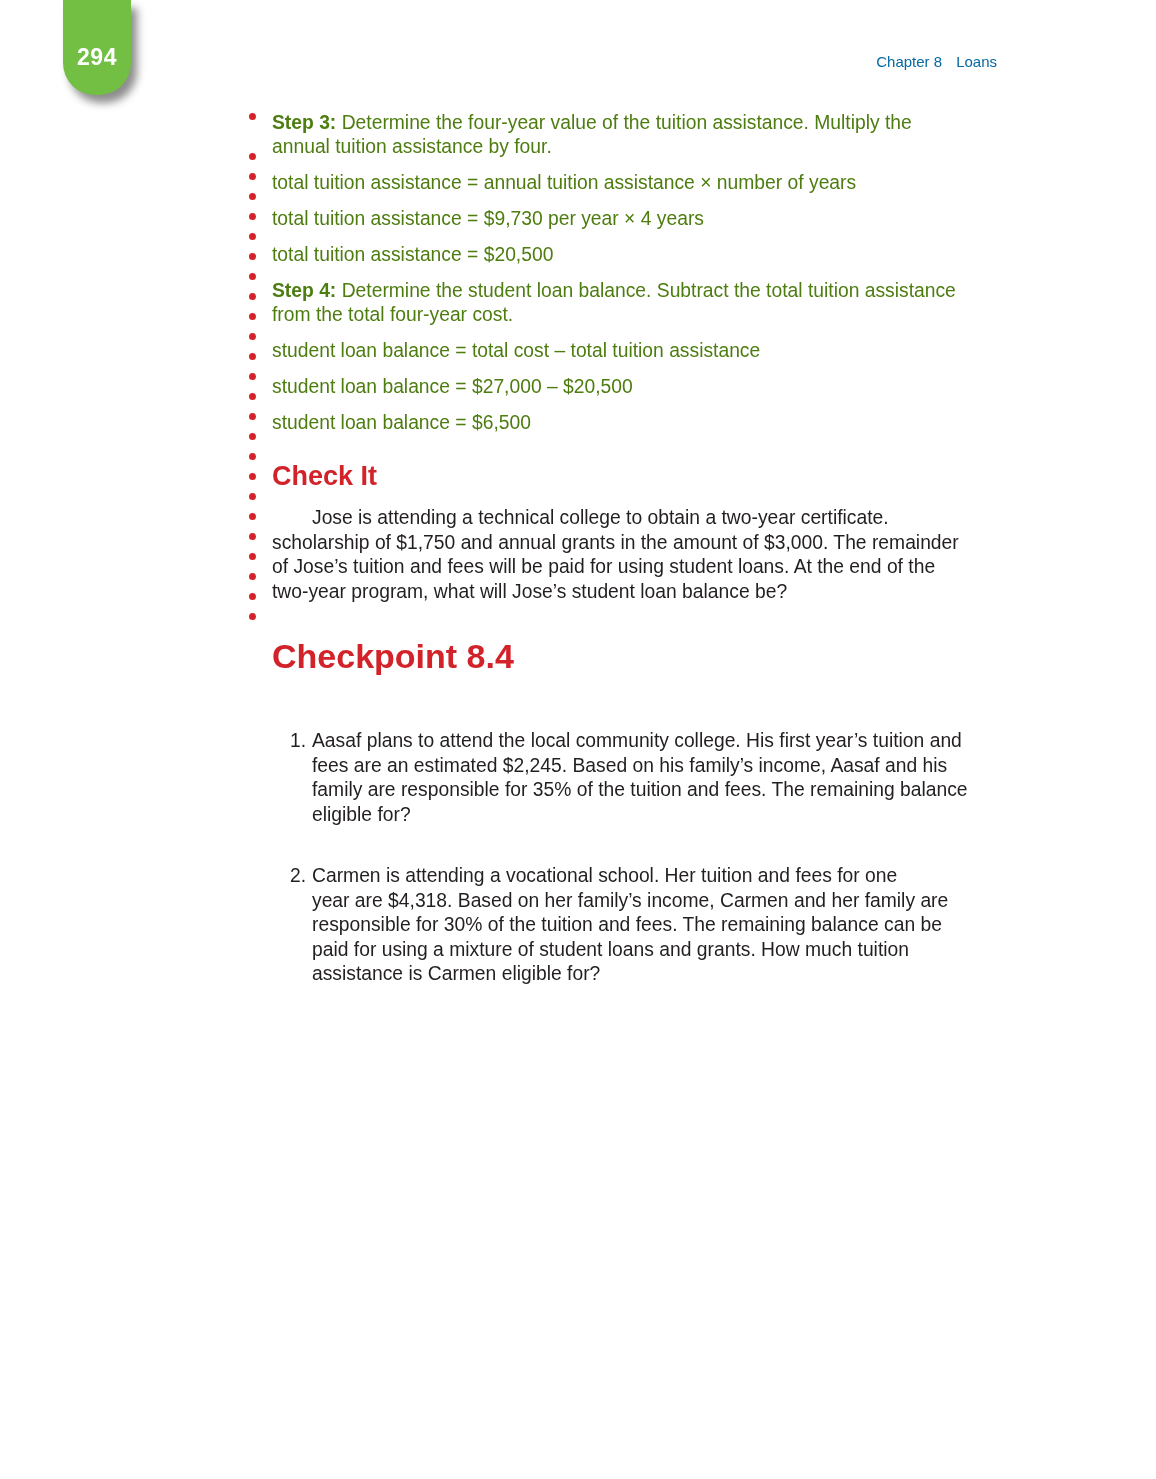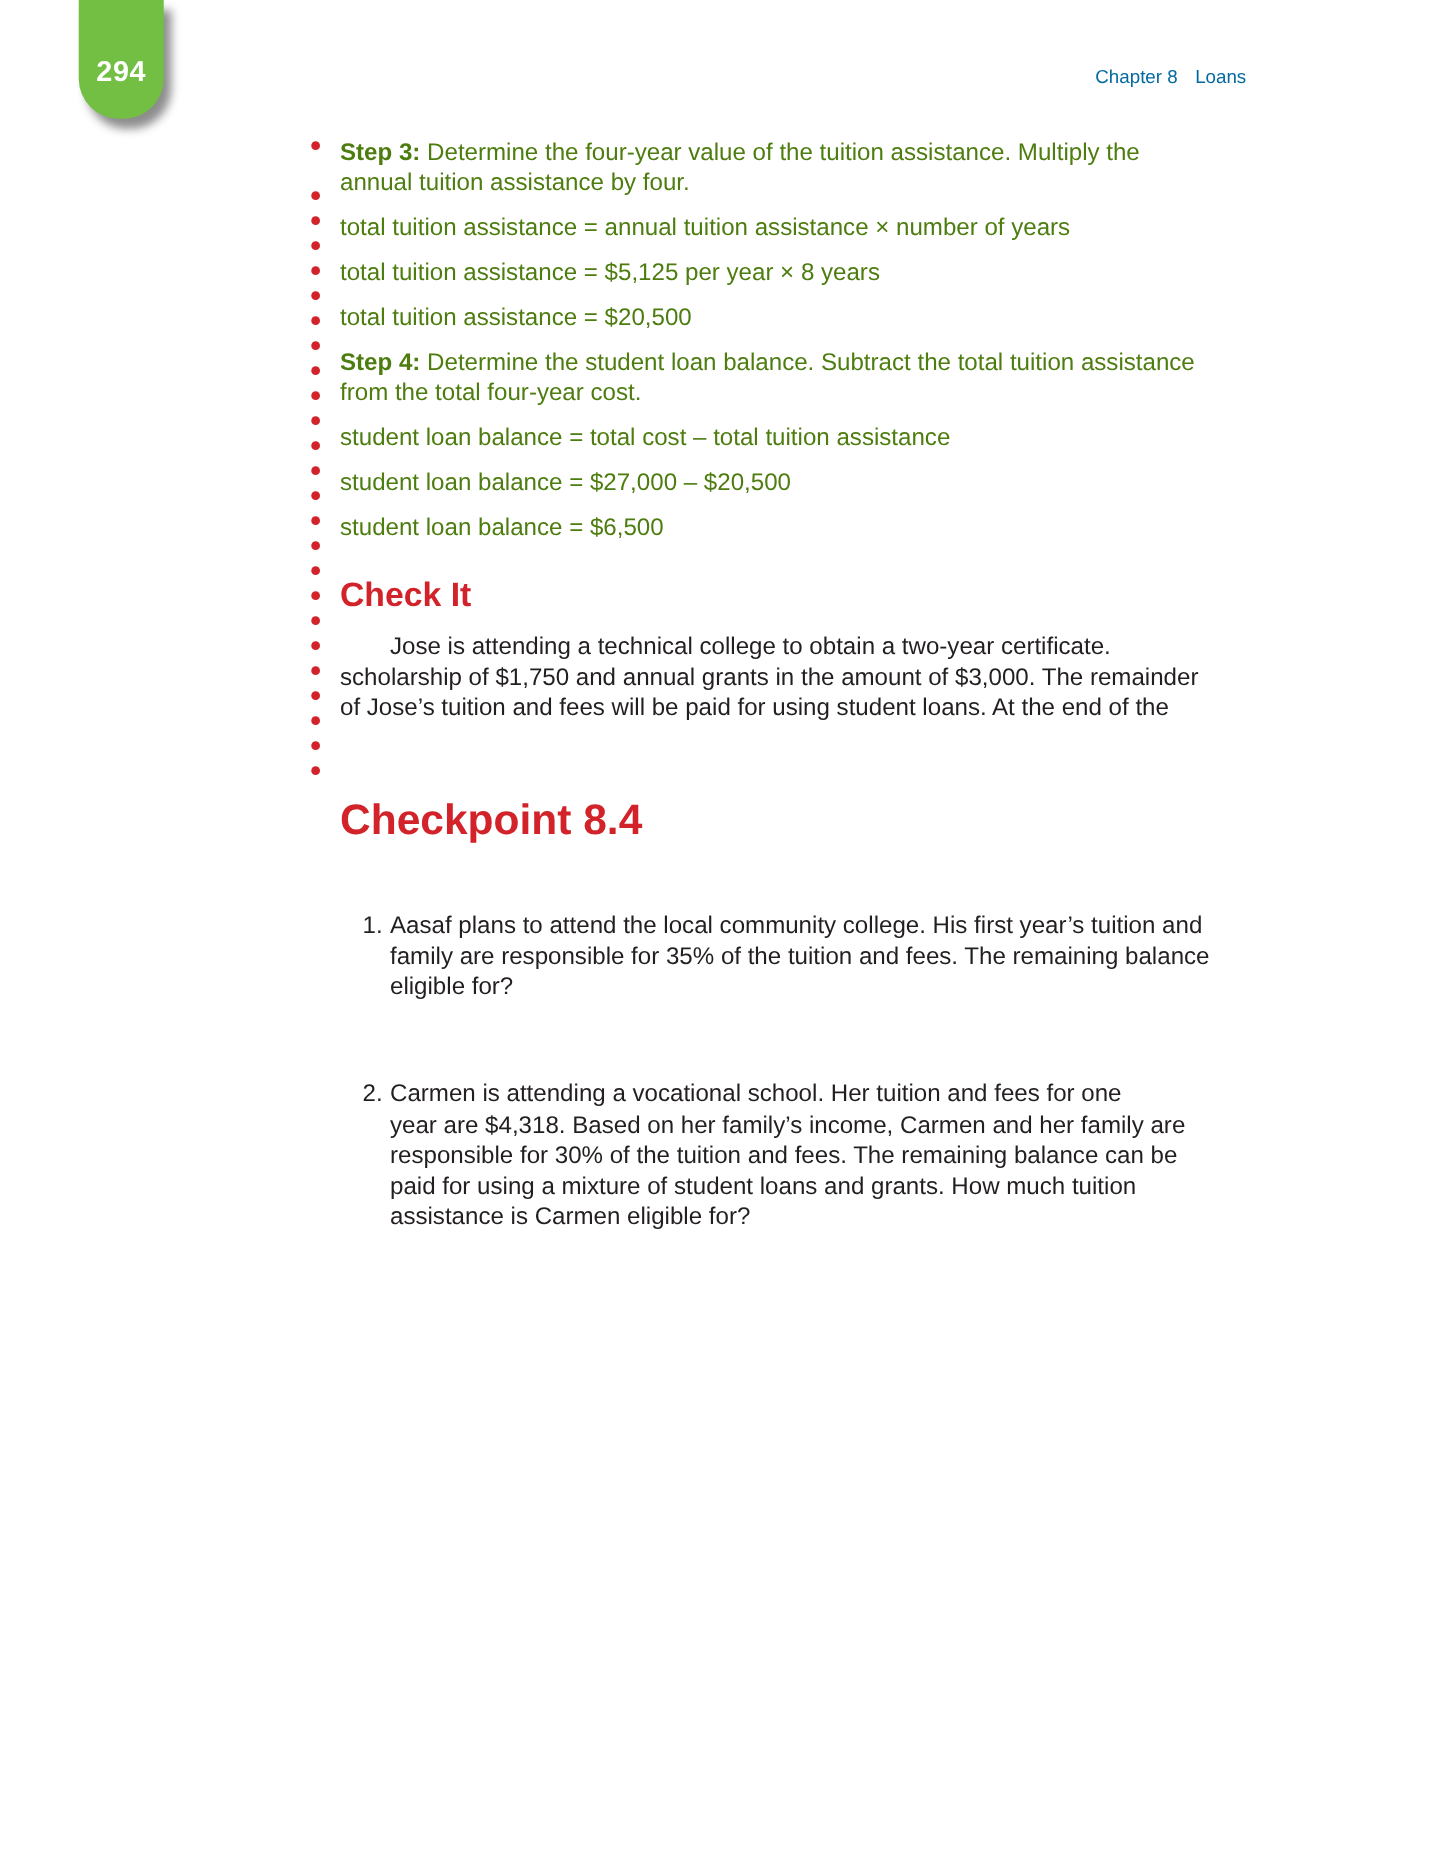--- a/index.html
+++ b/index.html
@@ -165,42 +165,44 @@
   <div class="dot" style="top:573px"></div>
   <div class="dot" style="top:593px"></div>
   <div class="dot" style="top:613px"></div>
 </div>
 
 <div class="content">
 
   <div class="line" style="top:111px"><b>Step 3:</b><span> Determine the four-year value of the tuition assistance. Multiply the</span></div>
   <div class="line" style="top:135px">annual tuition assistance by four.</div>
   <div class="line" style="top:171px">total tuition assistance = annual tuition assistance × number of years</div>
-  <div class="line" style="top:207px">total tuition assistance = $5,125 per year × 8 years</div>
+  <div class="line" style="top:207px">total tuition assistance = $9,730 per year × 4 years</div>
   <div class="line" style="top:243px">total tuition assistance = $20,500</div>
 
   <div class="line" style="top:279px"><b>Step 4:</b><span> Determine the student loan balance. Subtract the total tuition assistance</span></div>
   <div class="line" style="top:303px">from the total four-year cost.</div>
   <div class="line" style="top:339px">student loan balance = total cost – total tuition assistance</div>
   <div class="line" style="top:375px">student loan balance = $27,000 – $20,500</div>
   <div class="line" style="top:411px">student loan balance = $6,500</div>
 
   <div class="section-heading check-it-heading">Check It</div>
   <div class="para" style="top:506px">
     <span class="line-in" style="padding-left:40px">Jose is attending a technical college to obtain a two-year certificate.</span>
     <span class="line-in">scholarship of $1,750 and annual grants in the amount of $3,000. The remainder</span>
     <span class="line-in">of Jose’s tuition and fees will be paid for using student loans. At the end of the</span>
+    <span class="line-in">two-year program, what will Jose’s student loan balance be?</span>
   </div>
 
   <div class="section-heading checkpoint-heading">Checkpoint 8.4</div>
 
   <div class="q-item" style="top:729px">
     <span class="q-num">1.</span>
     <div class="q-text">
       <span class="line-in">Aasaf plans to attend the local community college. His first year’s tuition and</span>
+      <span class="line-in">fees are an estimated $2,245. Based on his family’s income, Aasaf and his</span>
       <span class="line-in">family are responsible for 35% of the tuition and fees. The remaining balance</span>
       <span class="line-in">eligible for?</span>
     </div>
   </div>
 
   <div class="q-item" style="top:864px">
     <span class="q-num">2.</span>
     <div class="q-text">
       <span class="line-in">Carmen is attending a vocational school. Her tuition and fees for one</span>
       <span class="line-in">year are $4,318. Based on her family’s income, Carmen and her family are</span>

